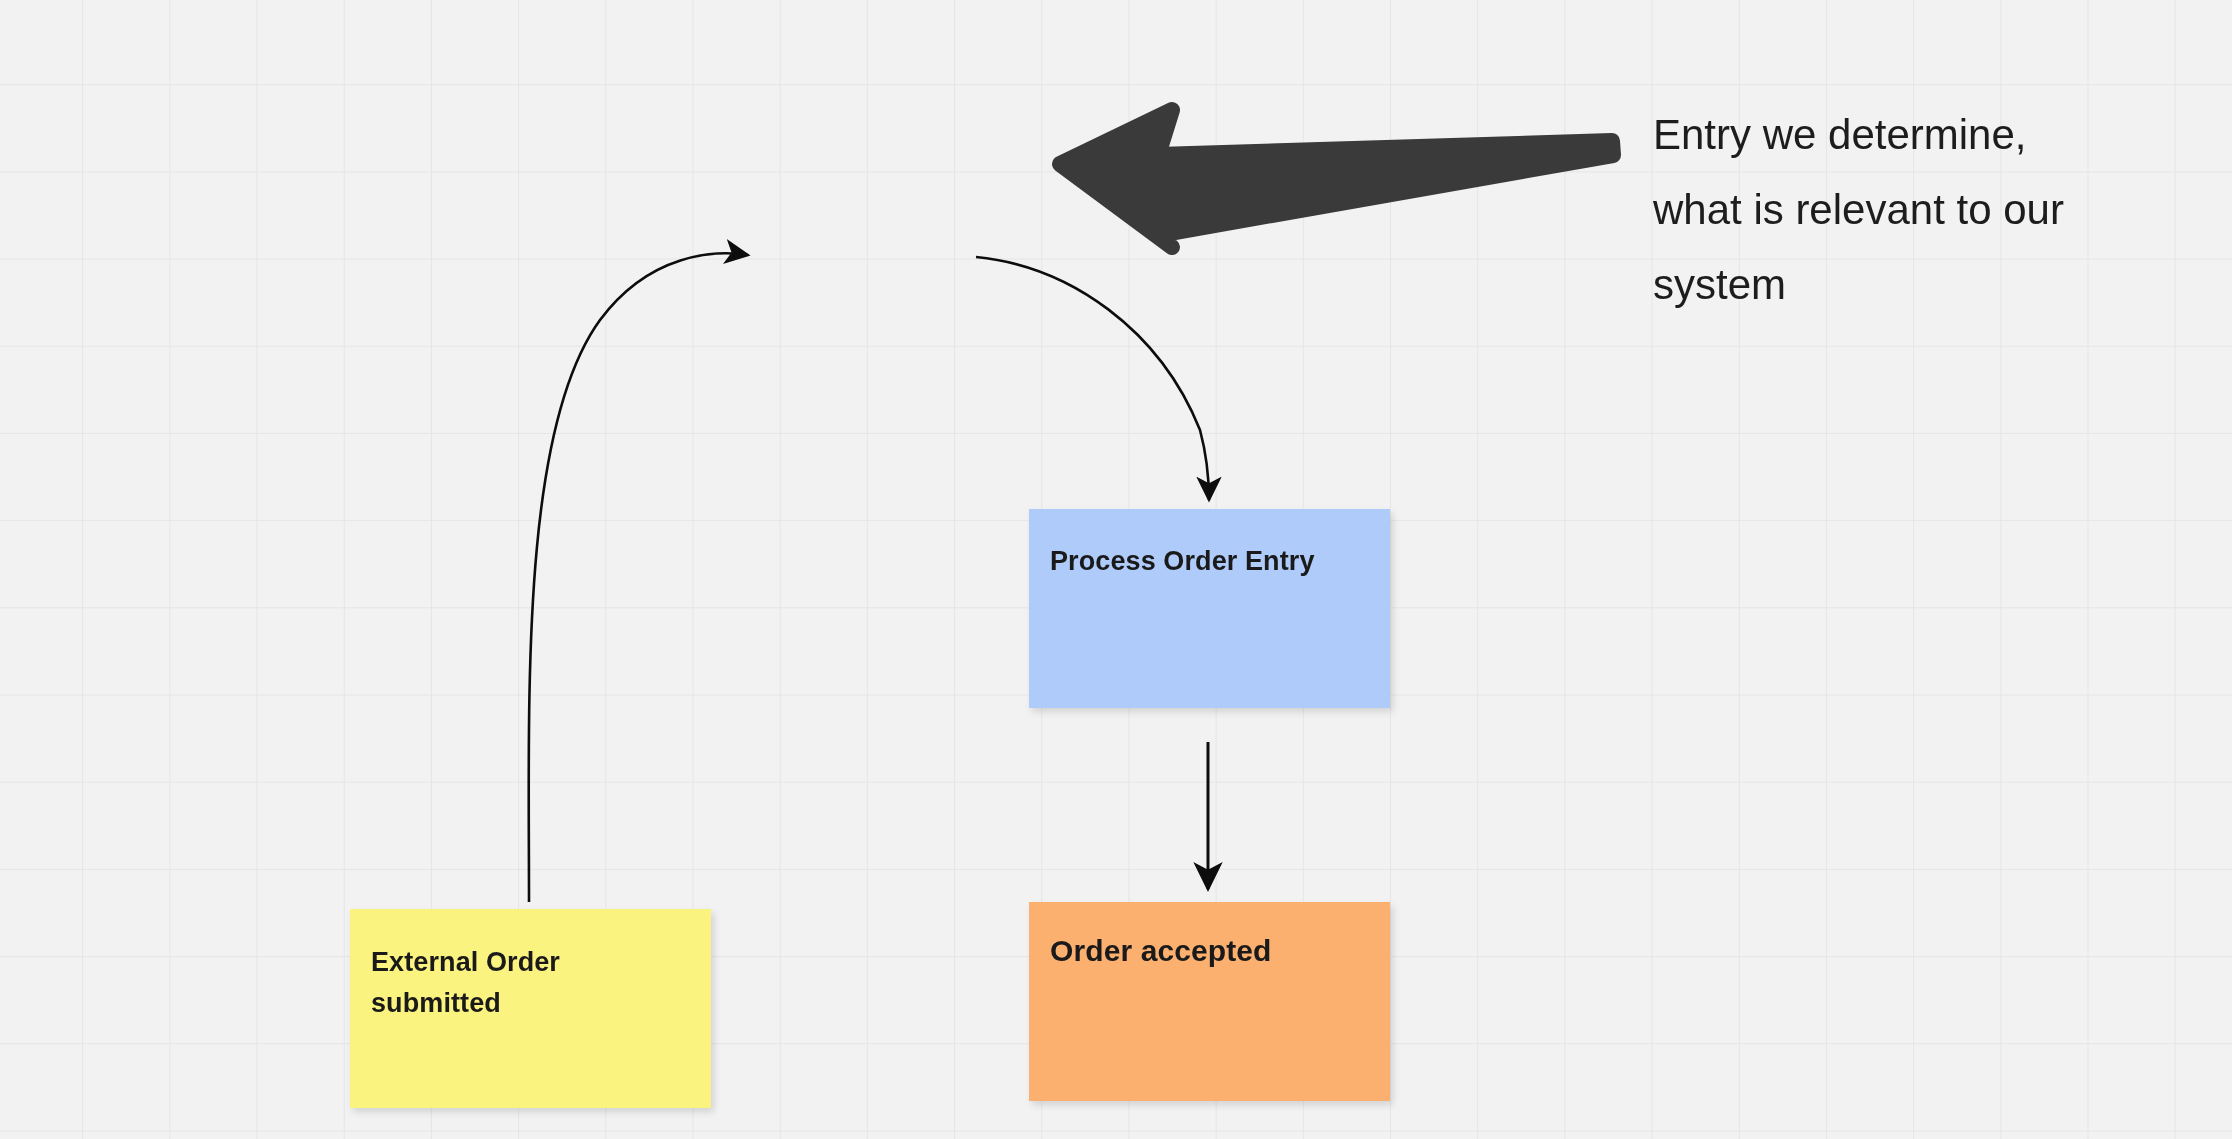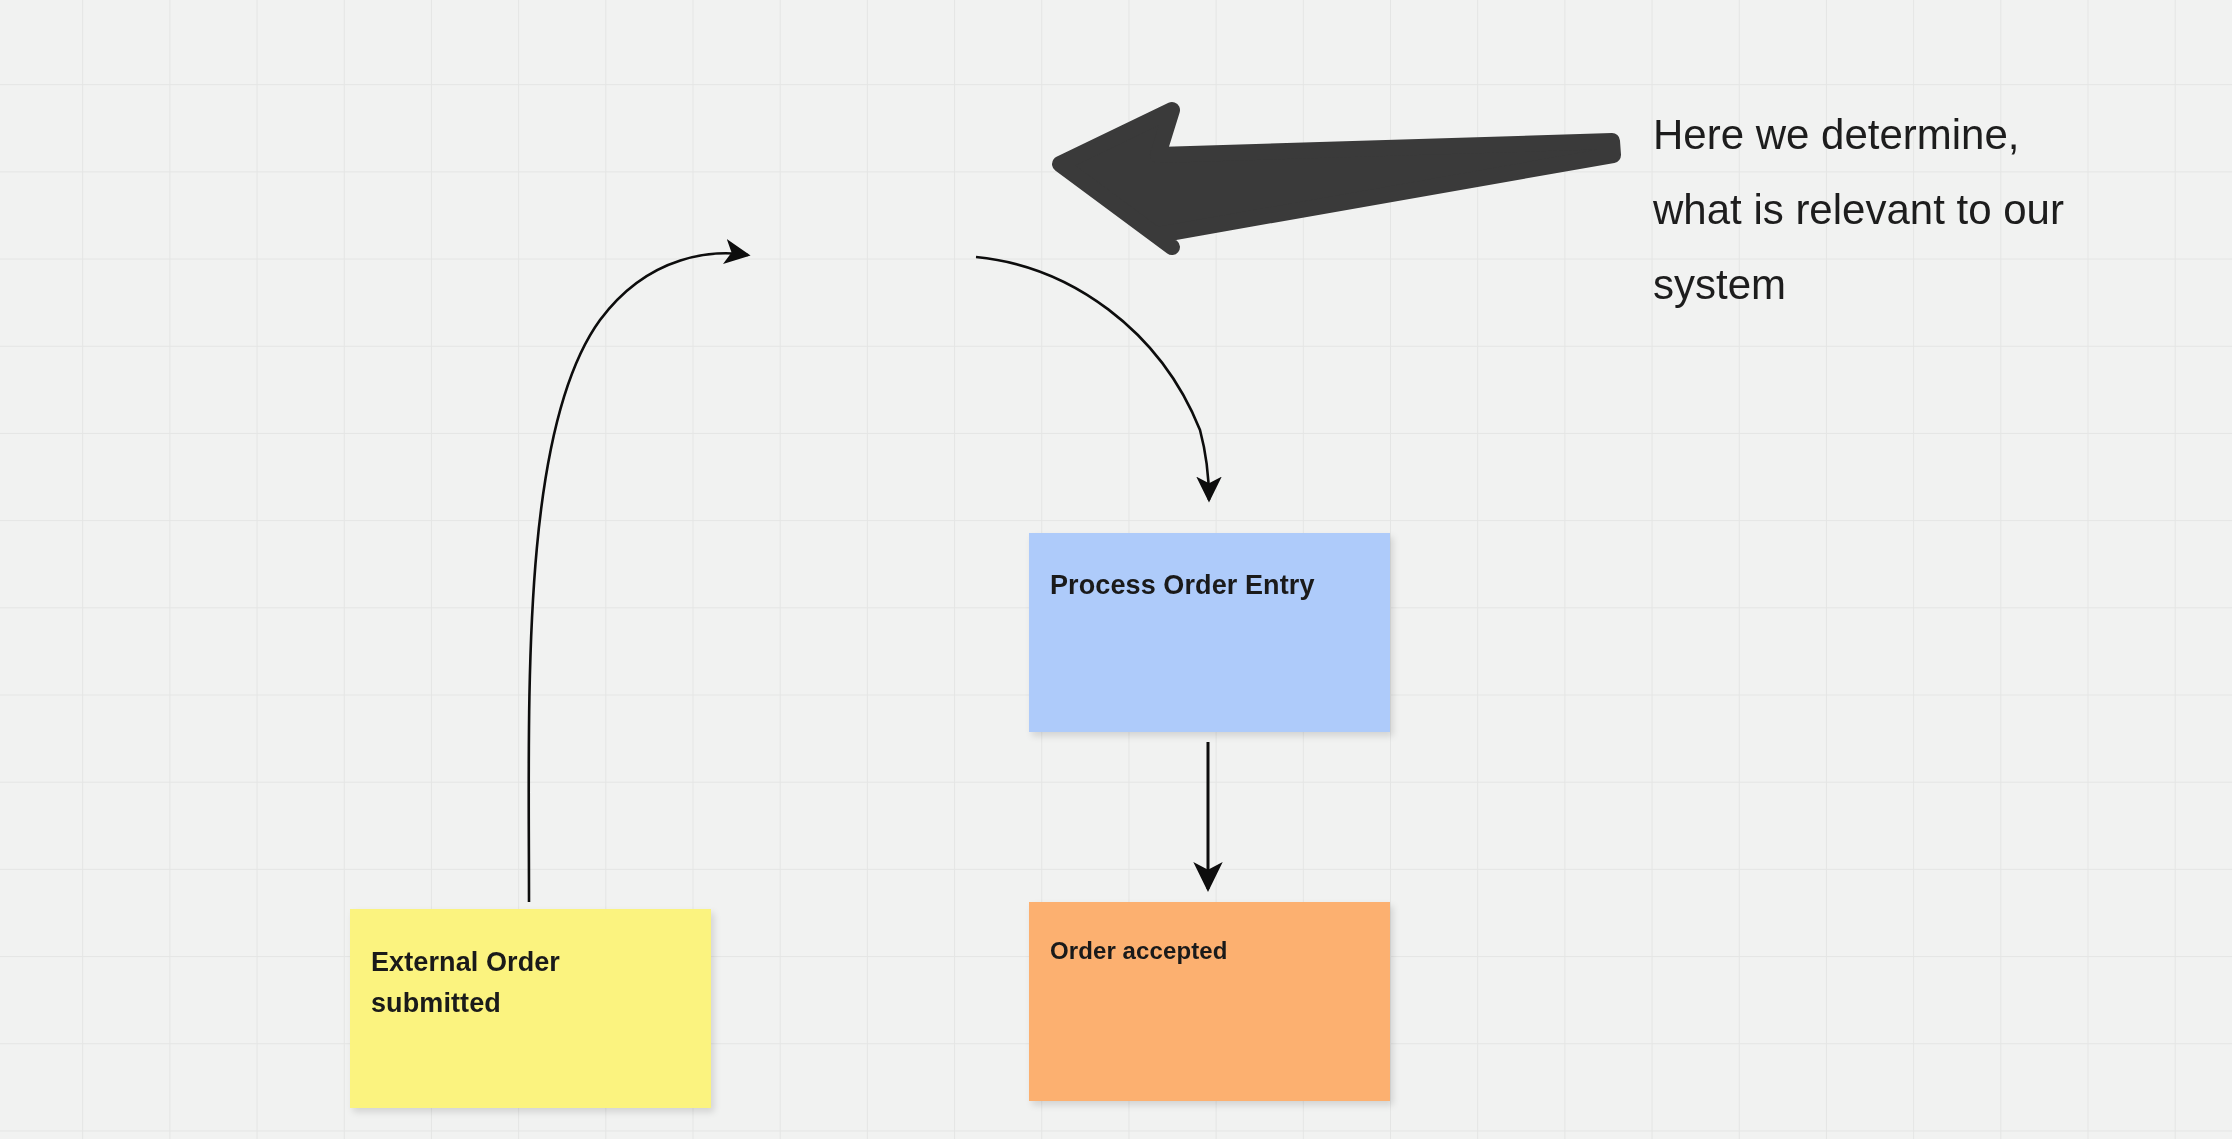--- a/index.html
+++ b/index.html
@@ -44,38 +44,37 @@
     font-weight: bold;
     letter-spacing: 0.1px;
   }
 
   #node-process-order-entry {
     left: 1029px;
     top: 509px;
     width: 361px;
     height: 199px;
     background: #aecbfa;
-    margin-top: 24px;
   }
   #node-process-order-entry .node-label {
     top: 35px;
     font-size: 27px;
     line-height: 34px;
   }
 
   #node-order-accepted {
     left: 1029px;
     top: 902px;
     width: 361px;
     height: 199px;
     background: #fcb070;
   }
   #node-order-accepted .node-label {
     top: 29px;
-    font-size: 24px;
+    font-size: 30px;
     line-height: 40px;
   }
 
   #node-external-order-submitted {
     left: 350px;
     top: 909px;
     width: 361px;
     height: 199px;
     background: #fbf37f;
     padding-left: 24px;
@@ -158,17 +157,17 @@
   </div>
 
   <div class="node" id="node-order-accepted">
     <div class="node-label">Order accepted</div>
   </div>
 
   <div class="node" id="node-external-order-submitted">
     <div class="node-label">External Order submitted</div>
   </div>
 
-  <div id="annotation-text">Here we determine,
+  <div id="annotation-text">Entry we determine,
 what is relevant to our
 system</div>
 
 </div>
 
 </body></html>

